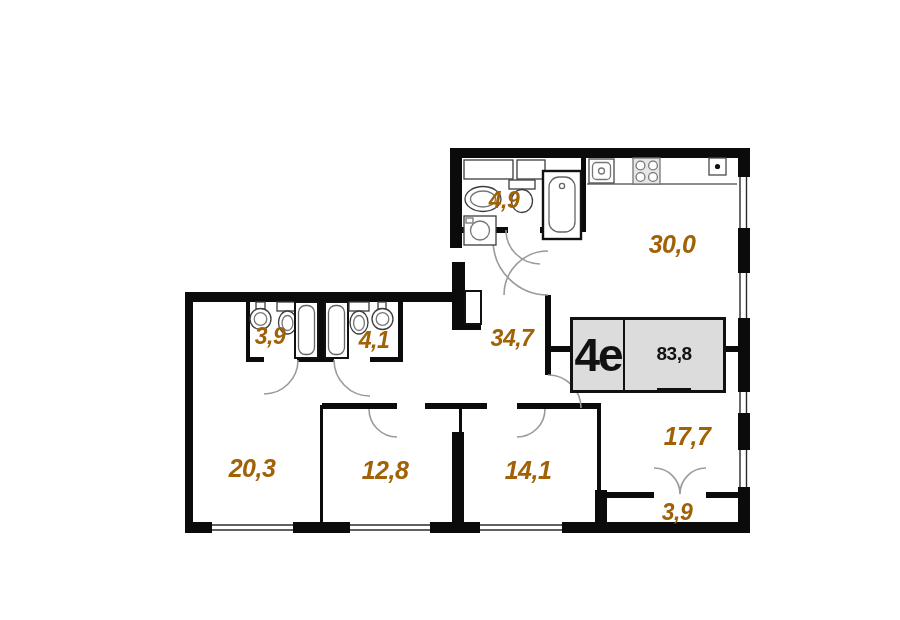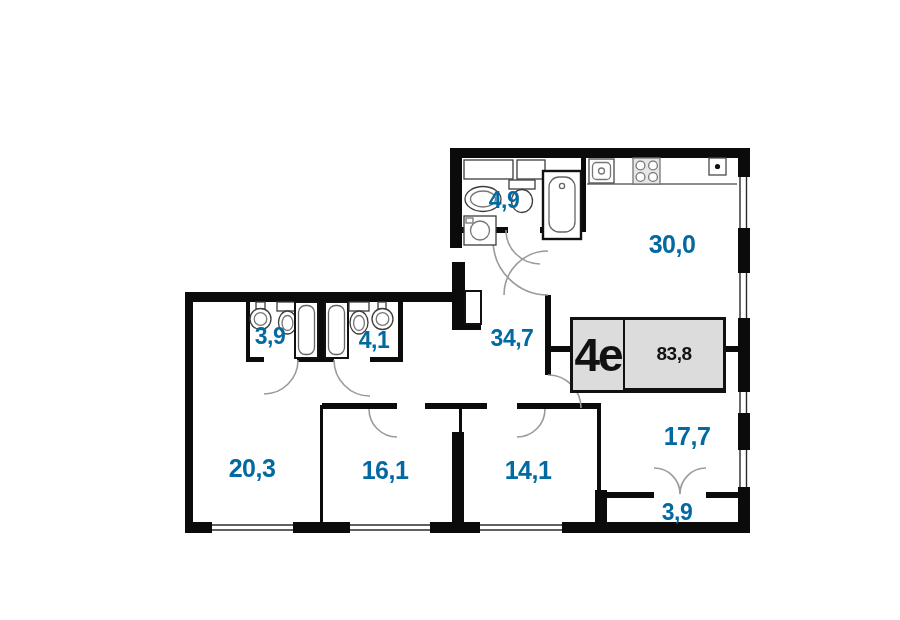--- a/index.html
+++ b/index.html
@@ -1,27 +1,27 @@
 <!DOCTYPE html>
 <html><head>
 <meta charset="utf-8">
 <style>
   html,body{margin:0;padding:0;background:#ffffff;}
   .stage{position:relative;width:900px;height:620px;background:#ffffff;overflow:hidden;
          font-family:"Liberation Sans",sans-serif;}
   .plan-svg{position:absolute;left:0;top:0;width:900px;height:620px;}
   .area-label{position:absolute;transform:translate(-50%,-50%);
-              font-weight:700;font-size:23px;color:#0369a1;letter-spacing:-0.5px;
-              white-space:nowrap;}
+              font-weight:700;font-size:23px;color:#a16207;letter-spacing:-0.5px;
+              white-space:nowrap;font-style:italic;}
   .unit-box{position:absolute;left:570px;top:317px;width:156px;height:76px;
             box-sizing:border-box;background:#dcdcdc;border:3px solid #111;
             display:flex;}
   .unit-name{width:50px;display:flex;align-items:center;justify-content:center;
              font-weight:700;font-size:46px;color:#111;letter-spacing:-2px;}
-  .unit-areas{flex:1;display:flex;flex-direction:row;border-left:2.5px solid #111;}
+  .unit-areas{flex:1;display:flex;flex-direction:column;border-left:2.5px solid #111;align-items:center;}
   .unit-area-row{flex:1;display:flex;align-items:center;justify-content:center;
                  font-weight:700;font-size:19px;color:#111;letter-spacing:-0.5px;}
   .unit-area-row.first{border-bottom:2.5px solid #111;}
 </style>
 </head>
 <body>
 
 <div class="stage">
 
   <svg class="plan-svg" viewBox="0 0 900 620">
@@ -163,21 +163,21 @@
       <circle cx="382.5" cy="319" r="6.3" stroke="#777"></circle>
     </g>
   </svg>
 
   <div class="area-label" style="left:504px;top:200px;">4,9</div>
   <div class="area-label" style="left:672px;top:244px;font-size:25px;">30,0</div>
   <div class="area-label" style="left:512px;top:338px;">34,7</div>
   <div class="area-label" style="left:270px;top:336px;">3,9</div>
   <div class="area-label" style="left:374px;top:340px;">4,1</div>
   <div class="area-label" style="left:252px;top:468px;font-size:25px;">20,3</div>
-  <div class="area-label" style="left:385px;top:470px;font-size:25px;">16,1</div>
+  <div class="area-label" style="left:385px;top:470px;font-size:25px;">12,8</div>
   <div class="area-label" style="left:528px;top:470px;font-size:25px;">14,1</div>
   <div class="area-label" style="left:675px;top:436px;font-size:25px;margin-left:12px;">17,7</div>
   <div class="area-label" style="left:677px;top:512px;">3,9</div>
 
   <div class="unit-box">
     <div class="unit-name">4е</div>
     <div class="unit-areas">
       <div class="unit-area-row first">83,8</div>
     </div>
   </div>

